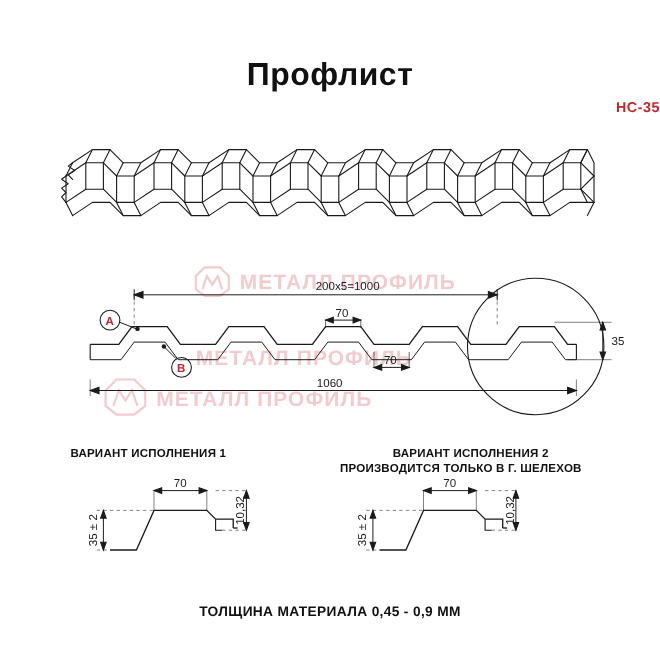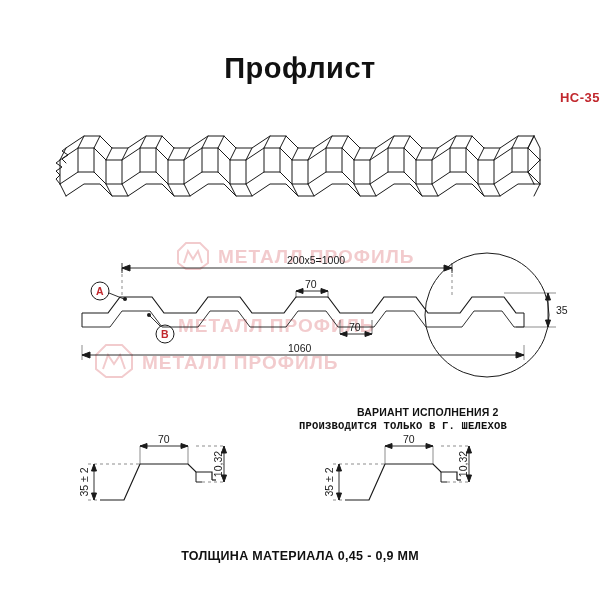--- a/index.html
+++ b/index.html
@@ -44,21 +44,21 @@
   }
   .section-label {
     position: absolute;
     font-size: 10.5px;
     font-weight: bold;
     color: #111;
     letter-spacing: 0.2px;
   }
   .variant1-label { top: 406px; left: 64px; }
   .variant2-label { top: 406px; left: 309px; padding-left: 48px; }
-  .variant2-sub  { top: 420px; left: 299px; font-family: Liberation Mono, monospace; }
+  .variant2-sub  { top: 420px; left: 309px; }
   .footer {
     position: absolute;
     top: 549px;
     left: 0;
     width: 600px;
     text-align: center;
     font-size: 12.5px;
     font-weight: bold;
     letter-spacing: 0.3px;
     color: #111;
@@ -197,20 +197,21 @@
       <text x="287" y="264" font-size="10.5">200x5=1000</text>
       <text x="305" y="288" font-size="10.5">70</text>
       <text x="349" y="331" font-size="10.5">70</text>
       <text x="556" y="314" font-size="10.5">35</text>
       <text x="288" y="352" font-size="10.5">1060</text>
       <text x="96" y="295" font-size="10.5" font-weight="bold" fill="#c1272d">А</text>
       <text x="161" y="338" font-size="10.5" font-weight="bold" fill="#c1272d">В</text>
     </g>
   </svg>
 
+  <div class="section-label variant1-label">ВАРИАНТ ИСПОЛНЕНИЯ 1</div>
   <div class="section-label variant2-label">ВАРИАНТ ИСПОЛНЕНИЯ 2</div>
   <div class="section-label variant2-sub">ПРОИЗВОДИТСЯ ТОЛЬКО В Г. ШЕЛЕХОВ</div>
 
   <svg class="layer" width="600" height="600" viewBox="0 0 600 600">
     <g fill="none" stroke="#1a1a1a" stroke-width="1" stroke-linejoin="miter" stroke-linecap="butt">
 
       <path d="M100 500 L124 500 L140 464 L188 464 L196 472 L212 472 L212 480" stroke-width="1.2"></path>
       <path d="M212 480 L216 480" stroke-width="1.2"></path>
 
       <path d="M196 472 L196 482 L202 482" stroke-width="1"></path>

